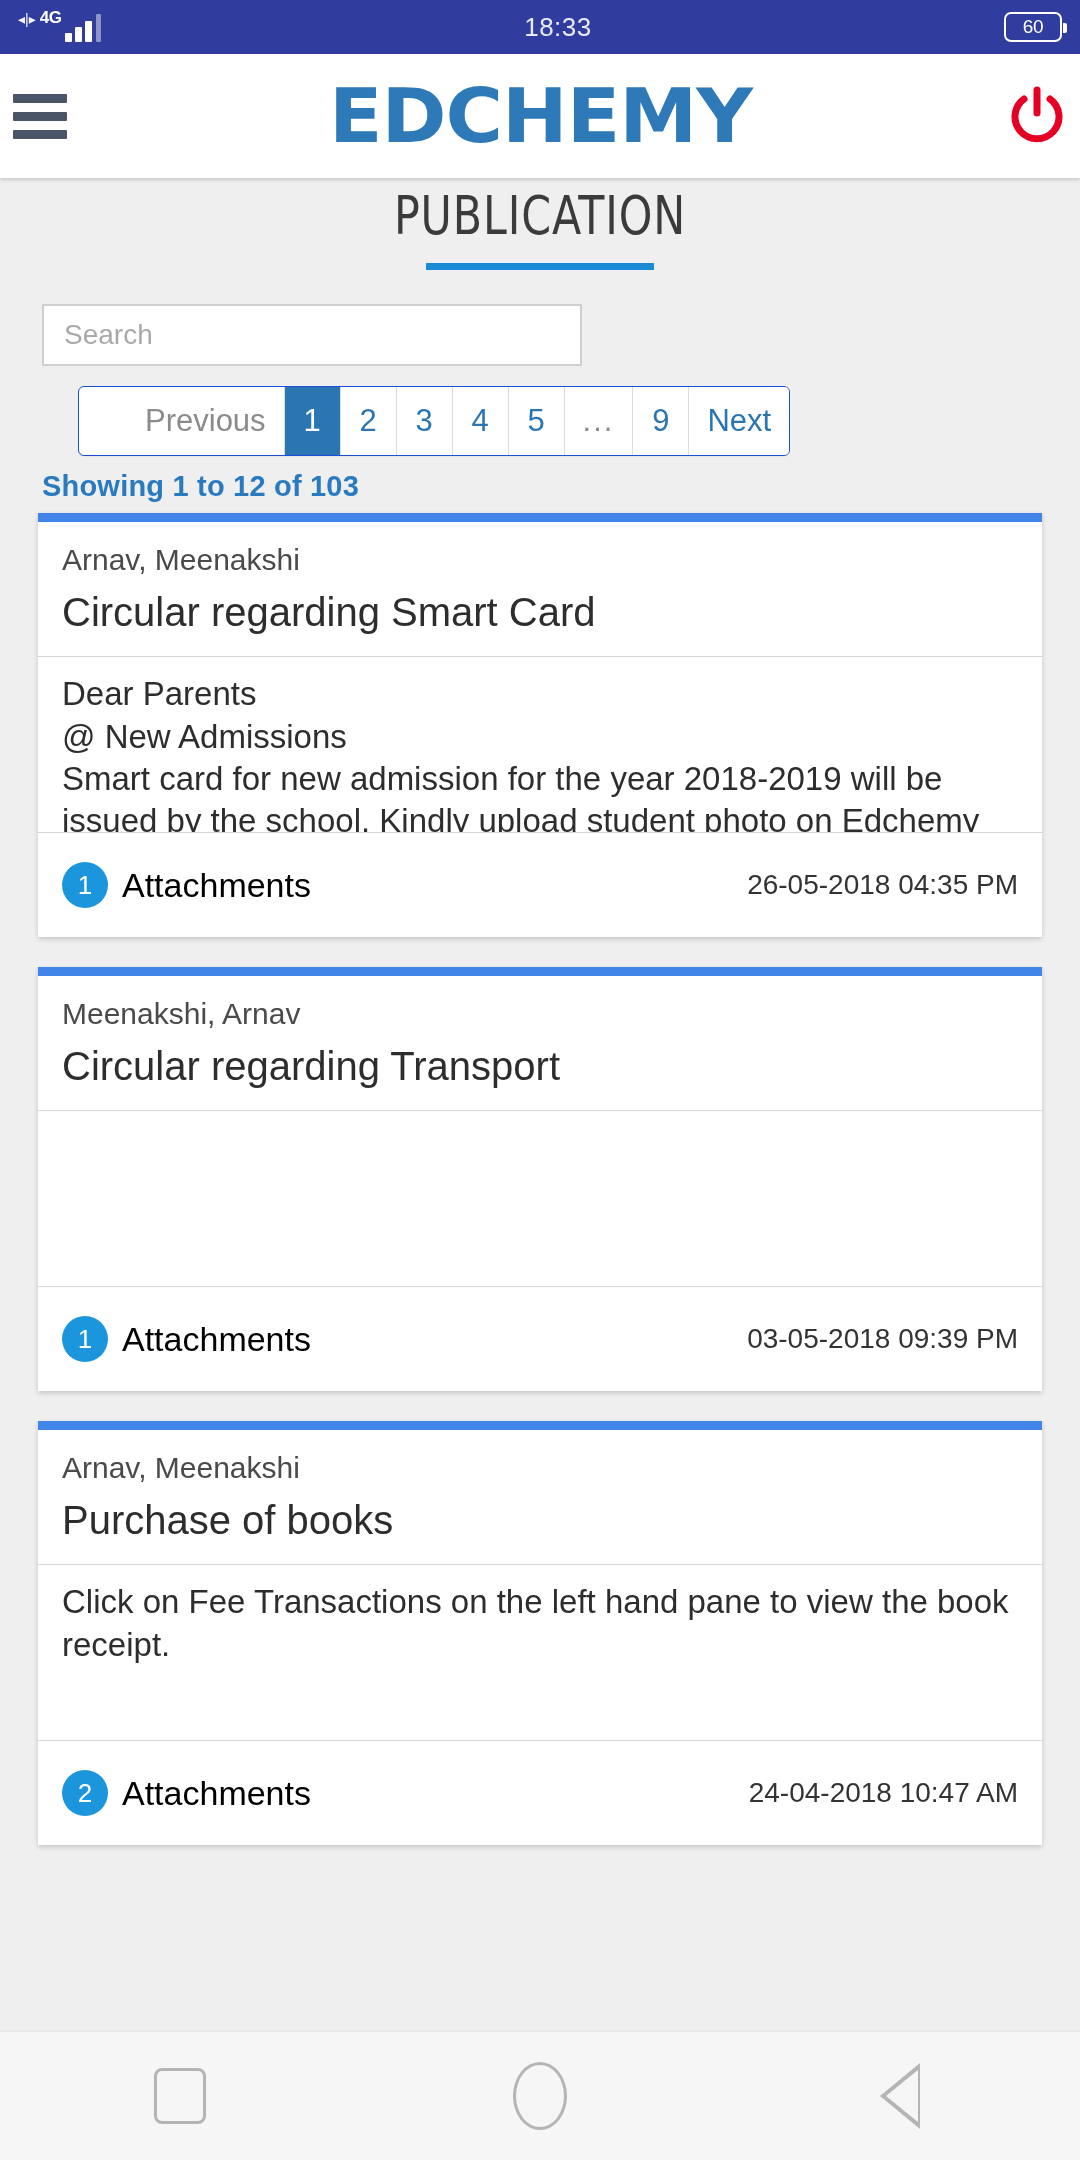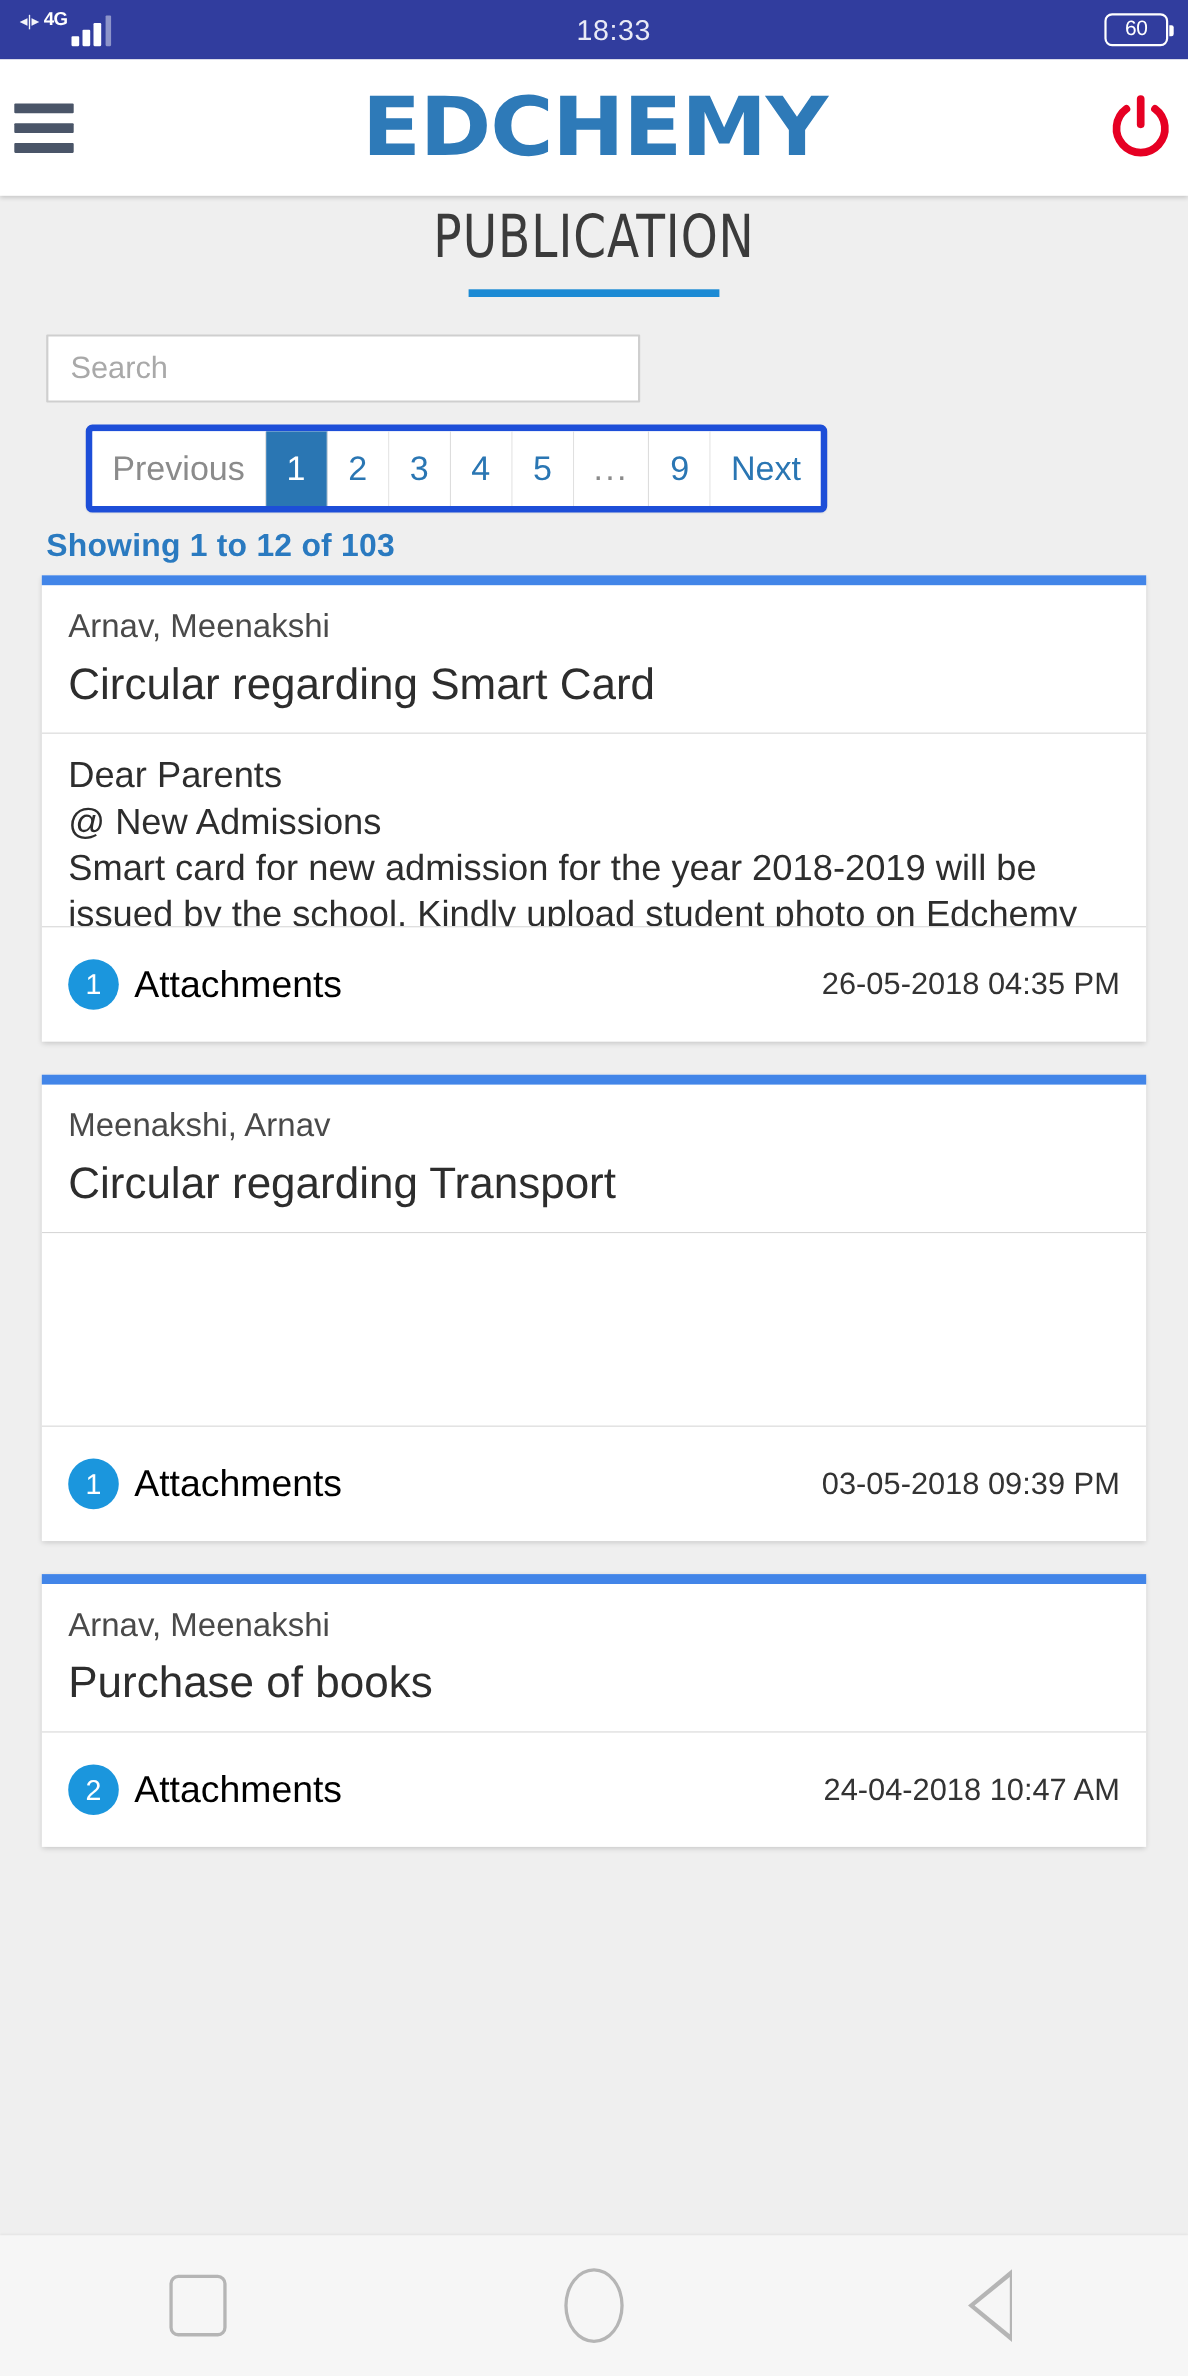--- a/index.html
+++ b/index.html
@@ -209,25 +209,26 @@
     border-radius: 1px;
   }
   .search-input::placeholder { color: #a9a9a9; }
 
   
   .pager-row {
     padding: 20px 0 0 78px;
   }
   .pager {
     display: inline-flex;
-    border: 6px solid #1d4ed8;
+    border: 1px solid #1d4ed8;
     border-radius: 6px;
     overflow: hidden;
     background: #ffffff;
     box-shadow: 0 1px 1px rgba(0,0,0,.04);
+    padding-left: 48px;
   }
   .pg {
     min-width: 56px;
     height: 68px;
     display: flex;
     align-items: center;
     justify-content: center;
     padding: 0 18px;
     font-size: 31px;
     color: #2a76b3;
@@ -461,20 +462,21 @@
           <span class="attach-label">Attachments</span>
           <span class="card-date">03-05-2018 09:39 PM</span>
         </div>
       </div>
 
       <div class="card">
         <div class="card-head">
           <div class="card-from">Arnav, Meenakshi</div>
           <div class="card-subject">Purchase of books</div>
         </div>
+        <div class="card-body h3">Click on Fee Transactions on the left hand pane to view the book receipt.</div>
         <div class="card-foot">
           <span class="badge">2</span>
           <span class="attach-label">Attachments</span>
           <span class="card-date">24-04-2018 10:47 AM</span>
         </div>
       </div>
 
     </div>
   </div>
 

